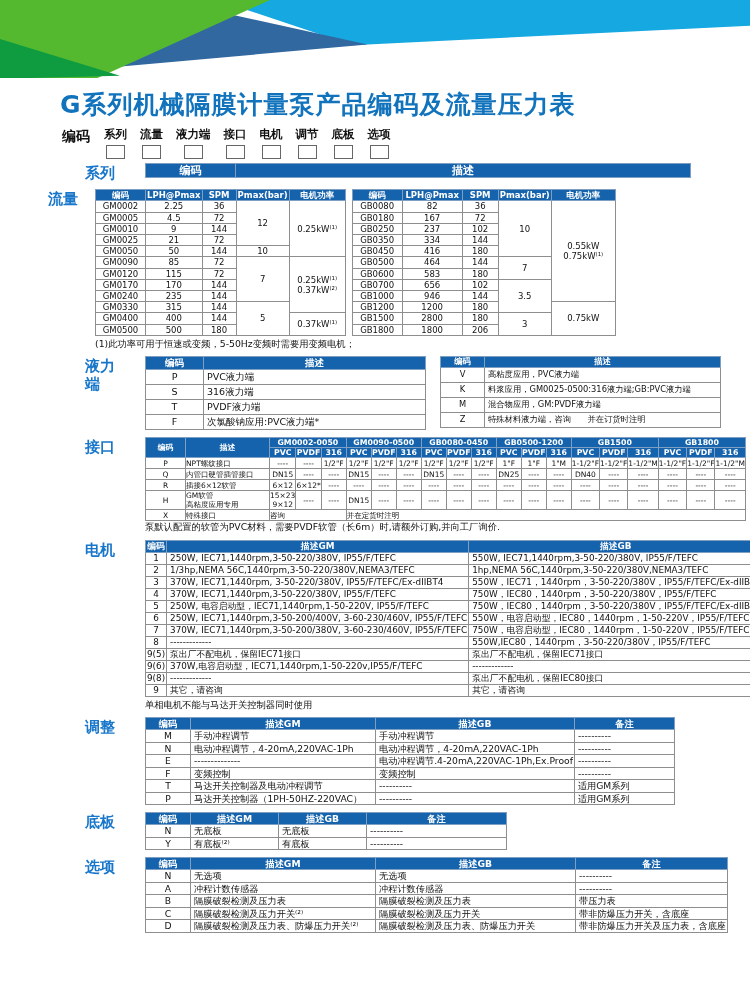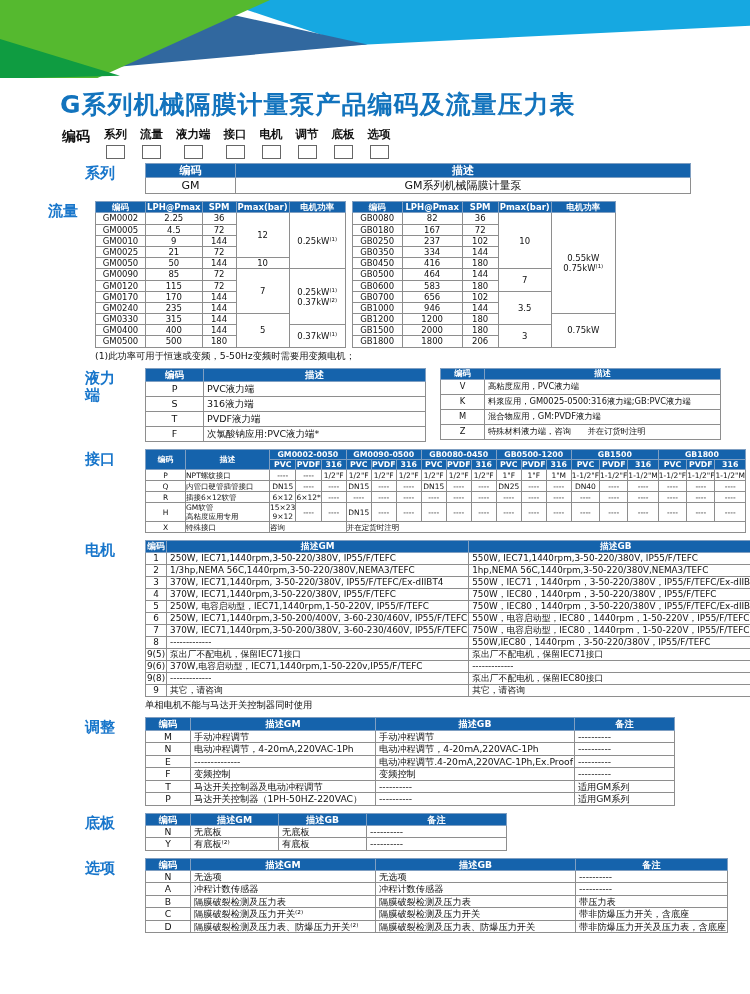--- a/index.html
+++ b/index.html
@@ -103,24 +103,20 @@
             <col style="width: 90px;">
             <col style="width: 455px;">
           </colgroup>
           <thead>
             <tr>
               <th>编码</th>
               <th>描述</th>
             </tr>
           </thead>
           <tbody>
-            <tr>
-              <td>GM</td>
-              <td>GM系列机械隔膜计量泵</td>
-            </tr>
           </tbody>
         </table>
       </div>
     </div>
 </div>
 
 <div class="section sec-flow">
   <div class="sec-label">流量</div>
   <div class="sec-content">
     <div class="tables-row">
@@ -282,21 +278,21 @@
                 <td>144</td>
               </tr>
               <tr>
                 <td>GB1200</td>
                 <td>1200</td>
                 <td>180</td>
                 <td rowspan="3">0.75kW</td>
               </tr>
               <tr>
                 <td>GB1500</td>
-                <td>2000</td>
+                <td>2800</td>
                 <td>180</td>
                 <td rowspan="2">3</td>
               </tr>
               <tr>
                 <td>GB1800</td>
                 <td>1800</td>
                 <td>206</td>
               </tr>
             </tbody>
           </table>
@@ -529,20 +525,21 @@
             </tr>
             <tr>
               <td>X</td>
               <td class="cl">特殊接口</td>
               <td class="cl" colspan="3">咨询</td>
               <td class="cl" colspan="15">并在定货时注明</td>
             </tr>
           </tbody>
         </table>
       </div>
+    <div class="note" style="margin-top:0">泵默认配置的软管为PVC材料，需要PVDF软管（长6m）时,请额外订购,并向工厂询价.</div>
   </div>
 </div>
 
 <div class="section">
   <div class="sec-label">电机</div>
   <div class="sec-content">
     <div id="m-motor">
         <table class="t-motor">
           <colgroup>
             <col style="width: 36px;">

